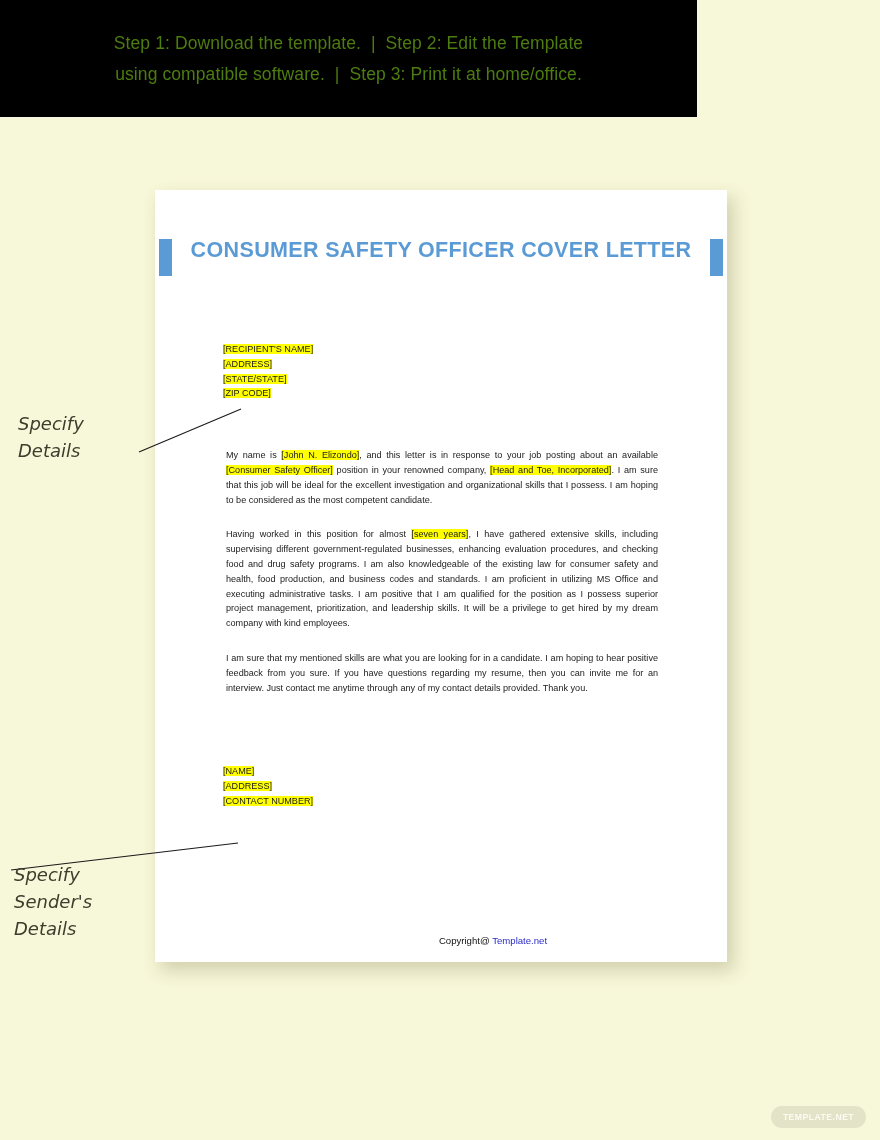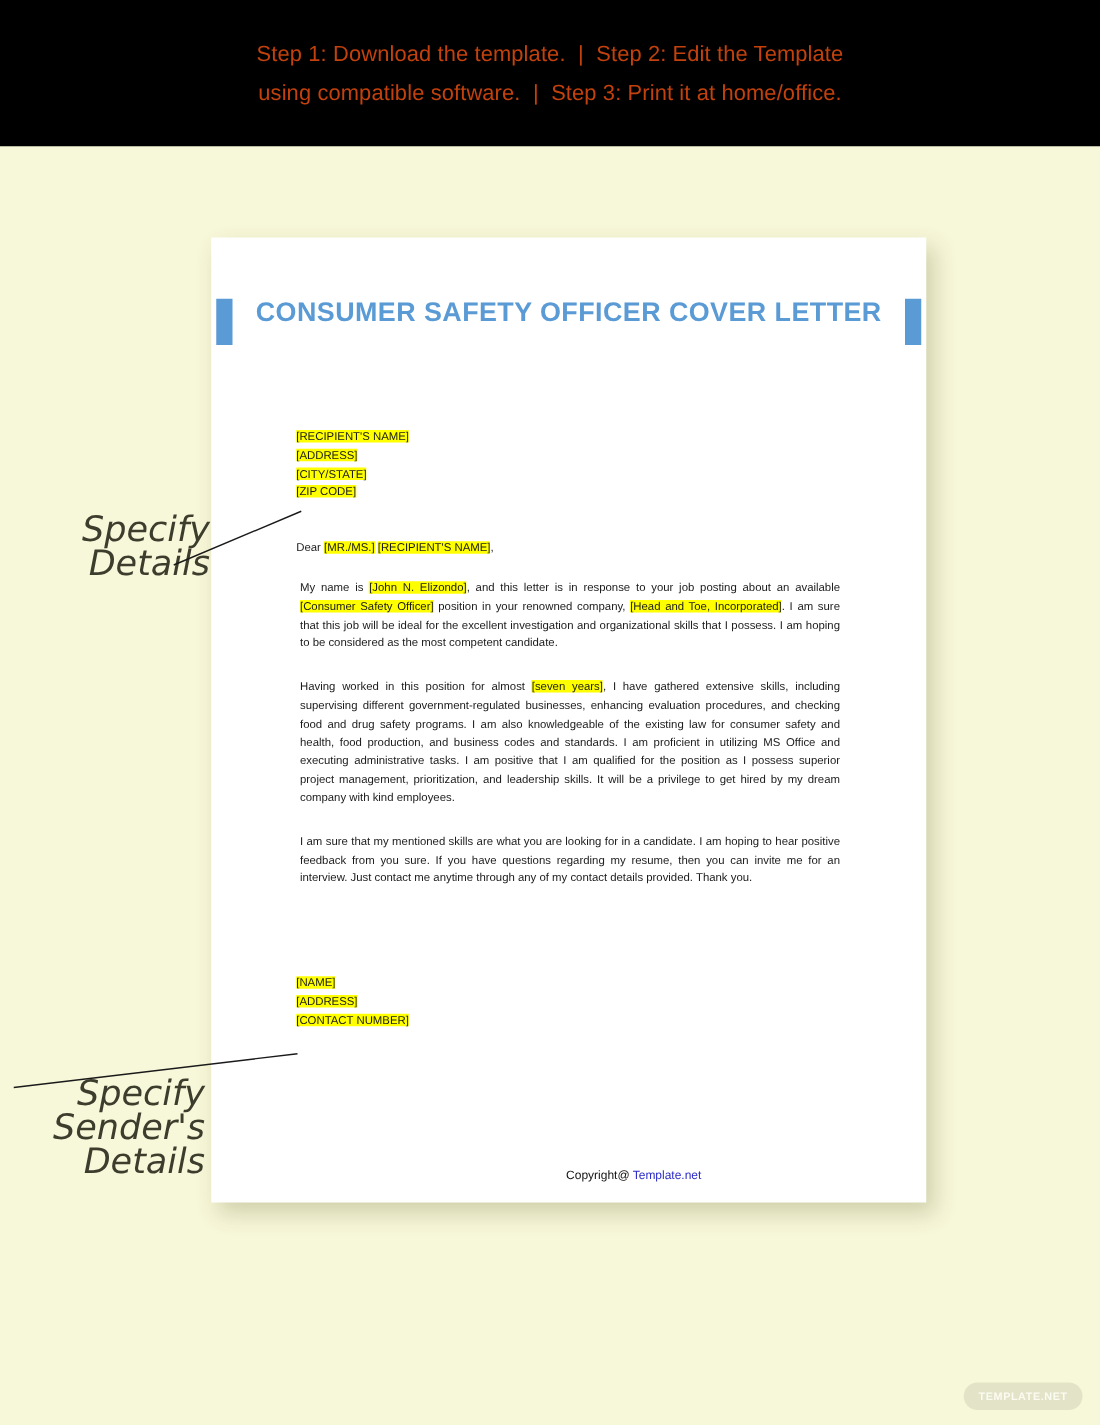--- a/index.html
+++ b/index.html
@@ -12,42 +12,42 @@
     background: #f7f7d9;
     font-family: "Liberation Sans", sans-serif;
     position: relative;
     overflow: hidden;
   }
 
   
   #banner {
     position: absolute;
     left: 0; top: 0;
-    width: 880px;
+    width: 697px;
     height: 117px;
     background: #000000;
-    color: #c2410c;
+    color: #4d7c0f;
     display: flex;
     flex-direction: column;
     align-items: center;
     justify-content: center;
     text-align: center;
   }
   #banner .line {
     font-size: 17.5px;
     line-height: 31px;
     letter-spacing: 0.1px;
     font-weight: 400;
     white-space: pre;
   }
 
   
   #sheet {
     position: absolute;
-    left: 169px;
+    left: 155px;
     top: 190px;
     width: 572px;
     height: 772px;
     background: #ffffff;
     box-shadow: 6px 8px 16px rgba(120,120,70,0.30);
   }
   .accent-bar {
     position: absolute;
     top: 49px;
     width: 13px;
@@ -108,24 +108,24 @@
   }
   #copyright a {
     color: #2b2bc8;
     text-decoration: none;
   }
 
   
   .annotation {
     position: absolute;
     width: 150px;
-    text-align: right;
+    text-align: left;
     font-family: "DejaVu Sans", sans-serif;
     font-style: italic;
-    font-size: 28px;
+    font-size: 18px;
     line-height: 27px;
     color: #3d3d2e;
     font-weight: 500;
   }
   #annot-recipient { left: 18px; top: 410px; }
   #annot-sender { left: 14px; top: 861px; }
 
   .leader {
     position: absolute;
     overflow: visible;
@@ -168,26 +168,25 @@
   <div class="accent-bar right"></div>
   <div id="doc-title">CONSUMER SAFETY OFFICER COVER LETTER</div>
 
   <div id="letter">
 
 
     <div class="spacer-lg"></div>
 
     <div class="addr-line"><span class="hl">[RECIPIENT'S NAME]</span></div>
     <div class="addr-line"><span class="hl">[ADDRESS]</span></div>
-    <div class="addr-line"><span class="hl">[CITY/STATE]</span></div>
+    <div class="addr-line"><span class="hl">[STATE/STATE]</span></div>
     <div class="addr-line"><span class="hl">[ZIP CODE]</span></div>
 
     <div class="spacer-lg"></div>
 
-    <div class="addr-line"><span>Dear </span><span class="hl">[MR./MS.]</span><span> </span><span class="hl">[RECIPIENT'S NAME]</span><span>,</span></div>
 
     <div class="spacer-sm"></div>
 
     <p class="para"><span>My name is </span><span class="hl">[John N. Elizondo]</span><span>, and this letter is in response to your job posting about an available </span><span class="hl">[Consumer Safety Officer]</span><span> position in your renowned company, </span><span class="hl">[Head and Toe, Incorporated]</span><span>. I am sure that this job will be ideal for the excellent investigation and organizational skills that I possess. I am hoping to be considered as the most competent candidate.</span></p>
 
     <div class="spacer-sm"></div>
 
     <p class="para"><span>Having worked in this position for almost </span><span class="hl">[seven years]</span><span>, I have gathered extensive skills, including supervising different government-regulated businesses, enhancing evaluation procedures, and checking food and drug safety programs. I am also knowledgeable of the existing law for consumer safety and health, food production, and business codes and standards. I am proficient in utilizing MS Office and executing administrative tasks. I am positive that I am qualified for the position as I possess superior project management, prioritization, and leadership skills. It will be a privilege to get hired by my dream company with kind employees.</span></p>
 
     <div class="spacer-sm"></div>

